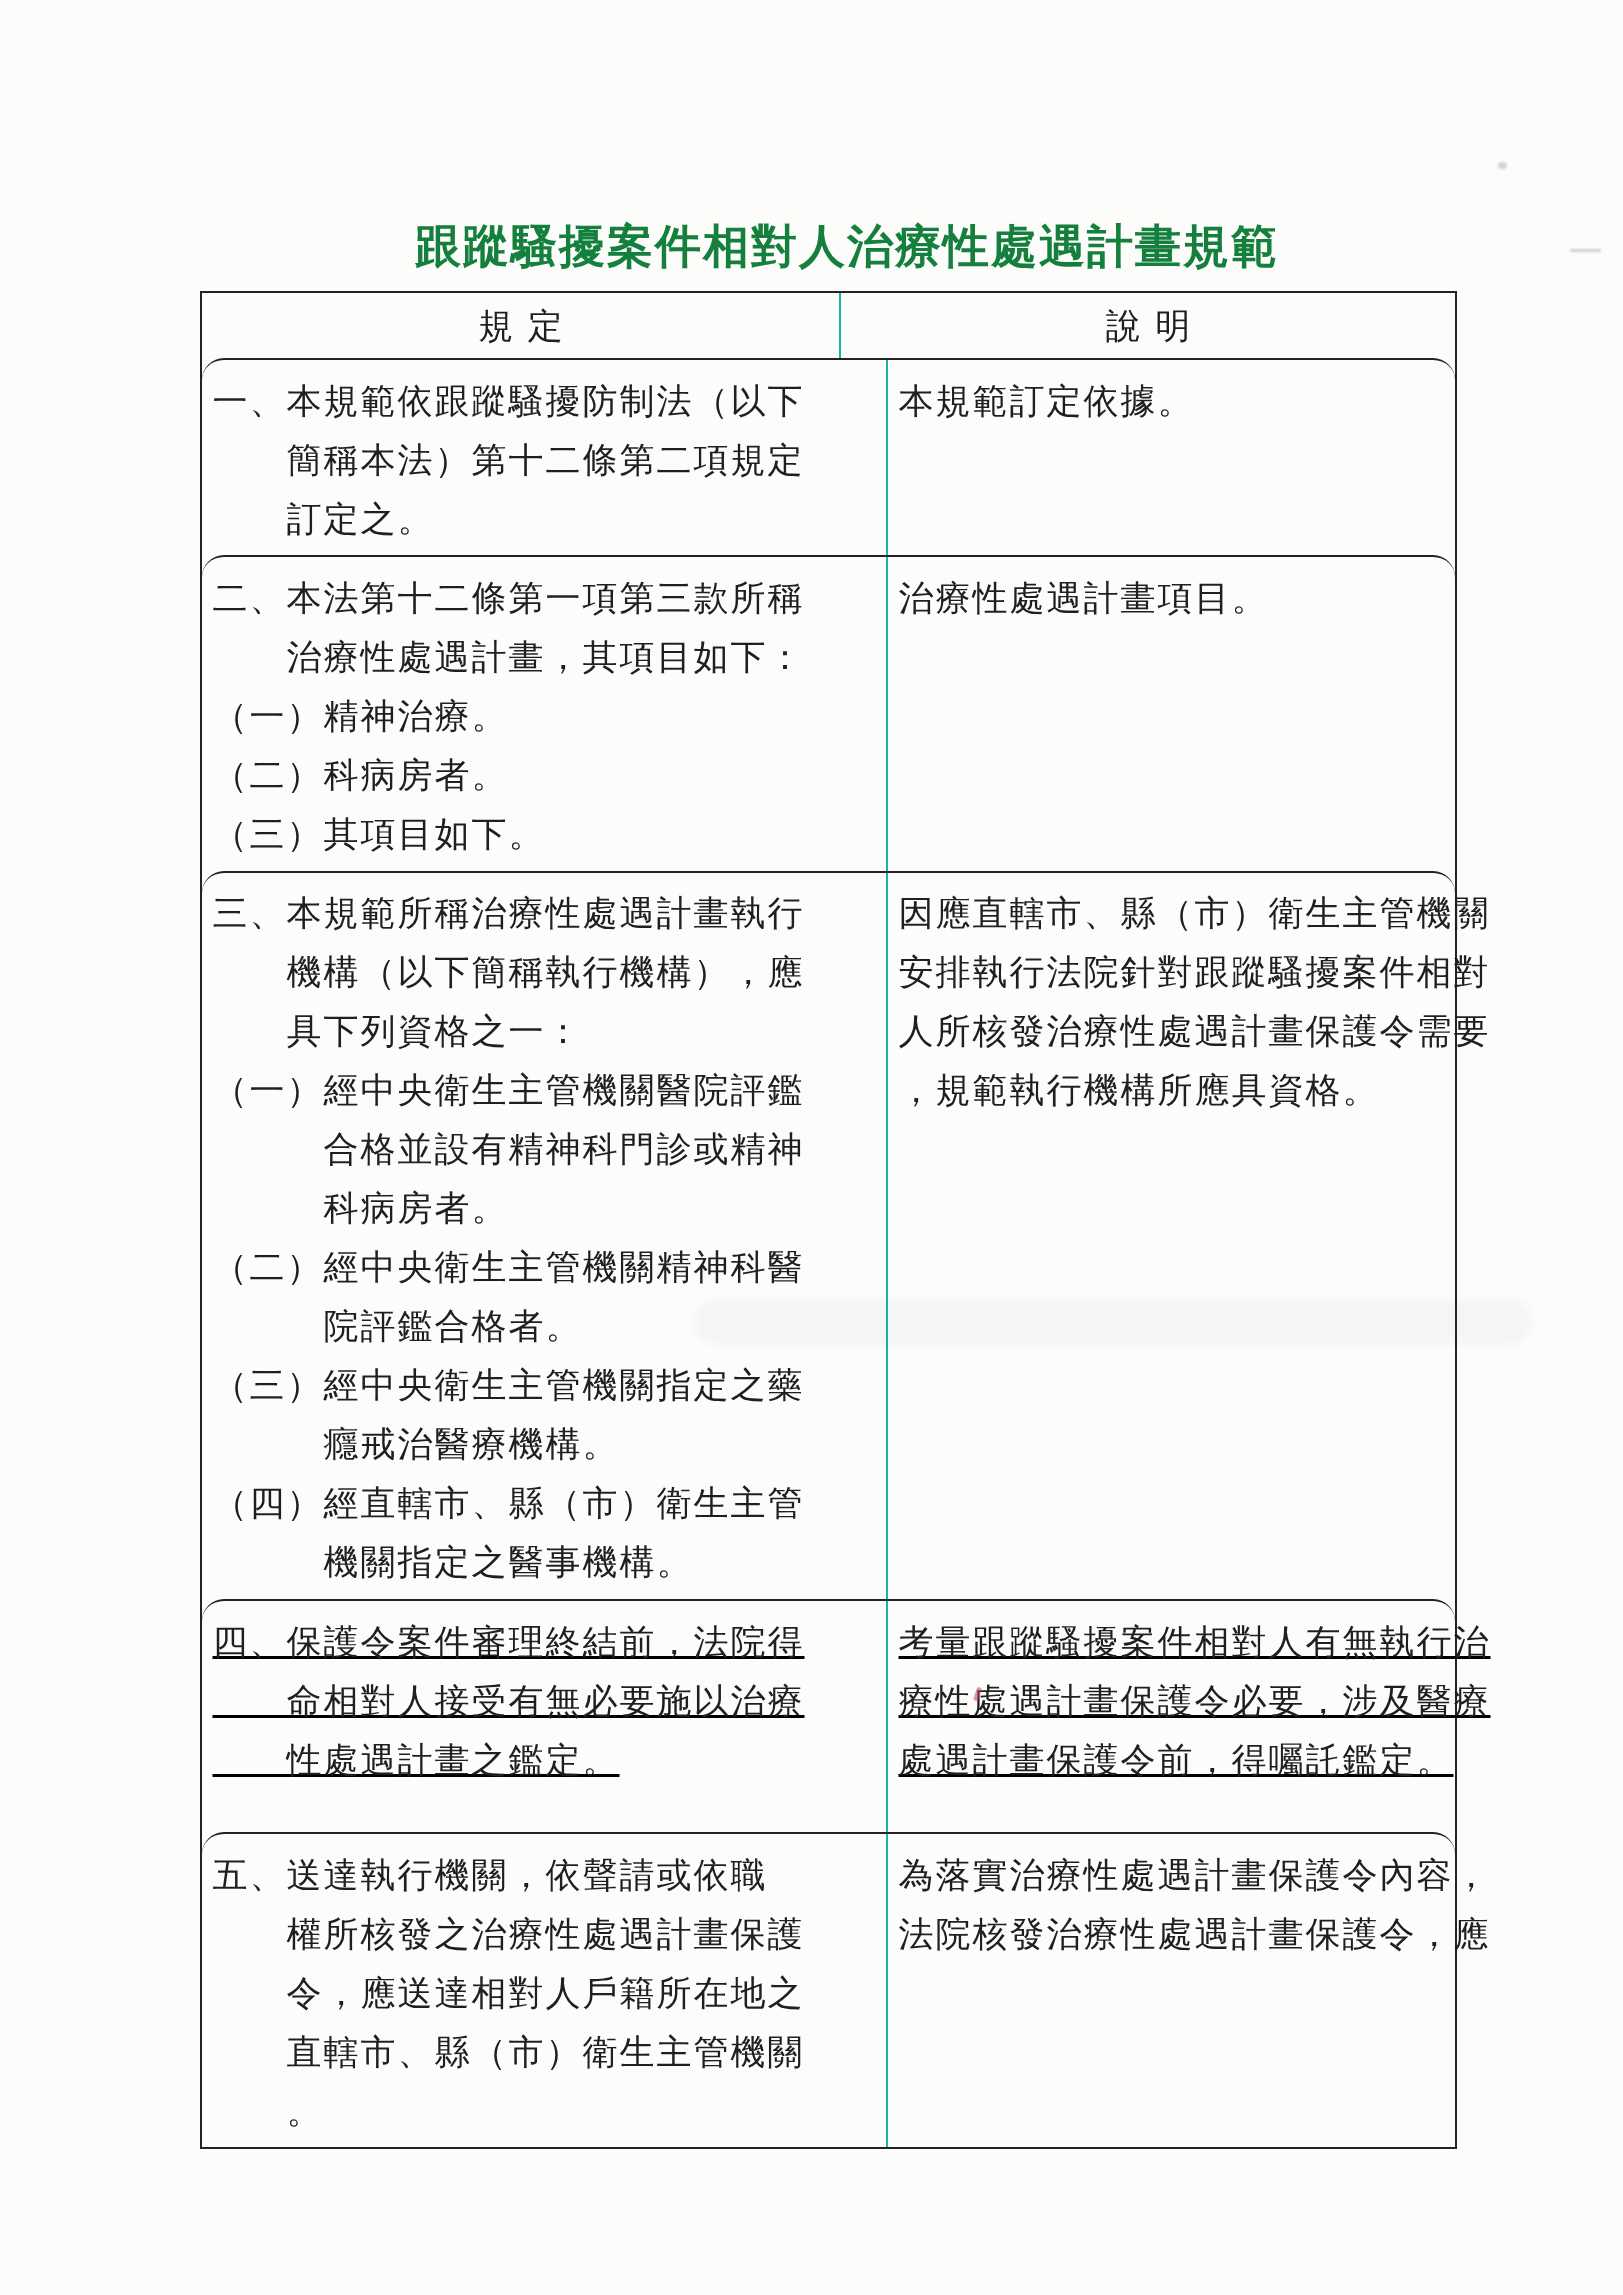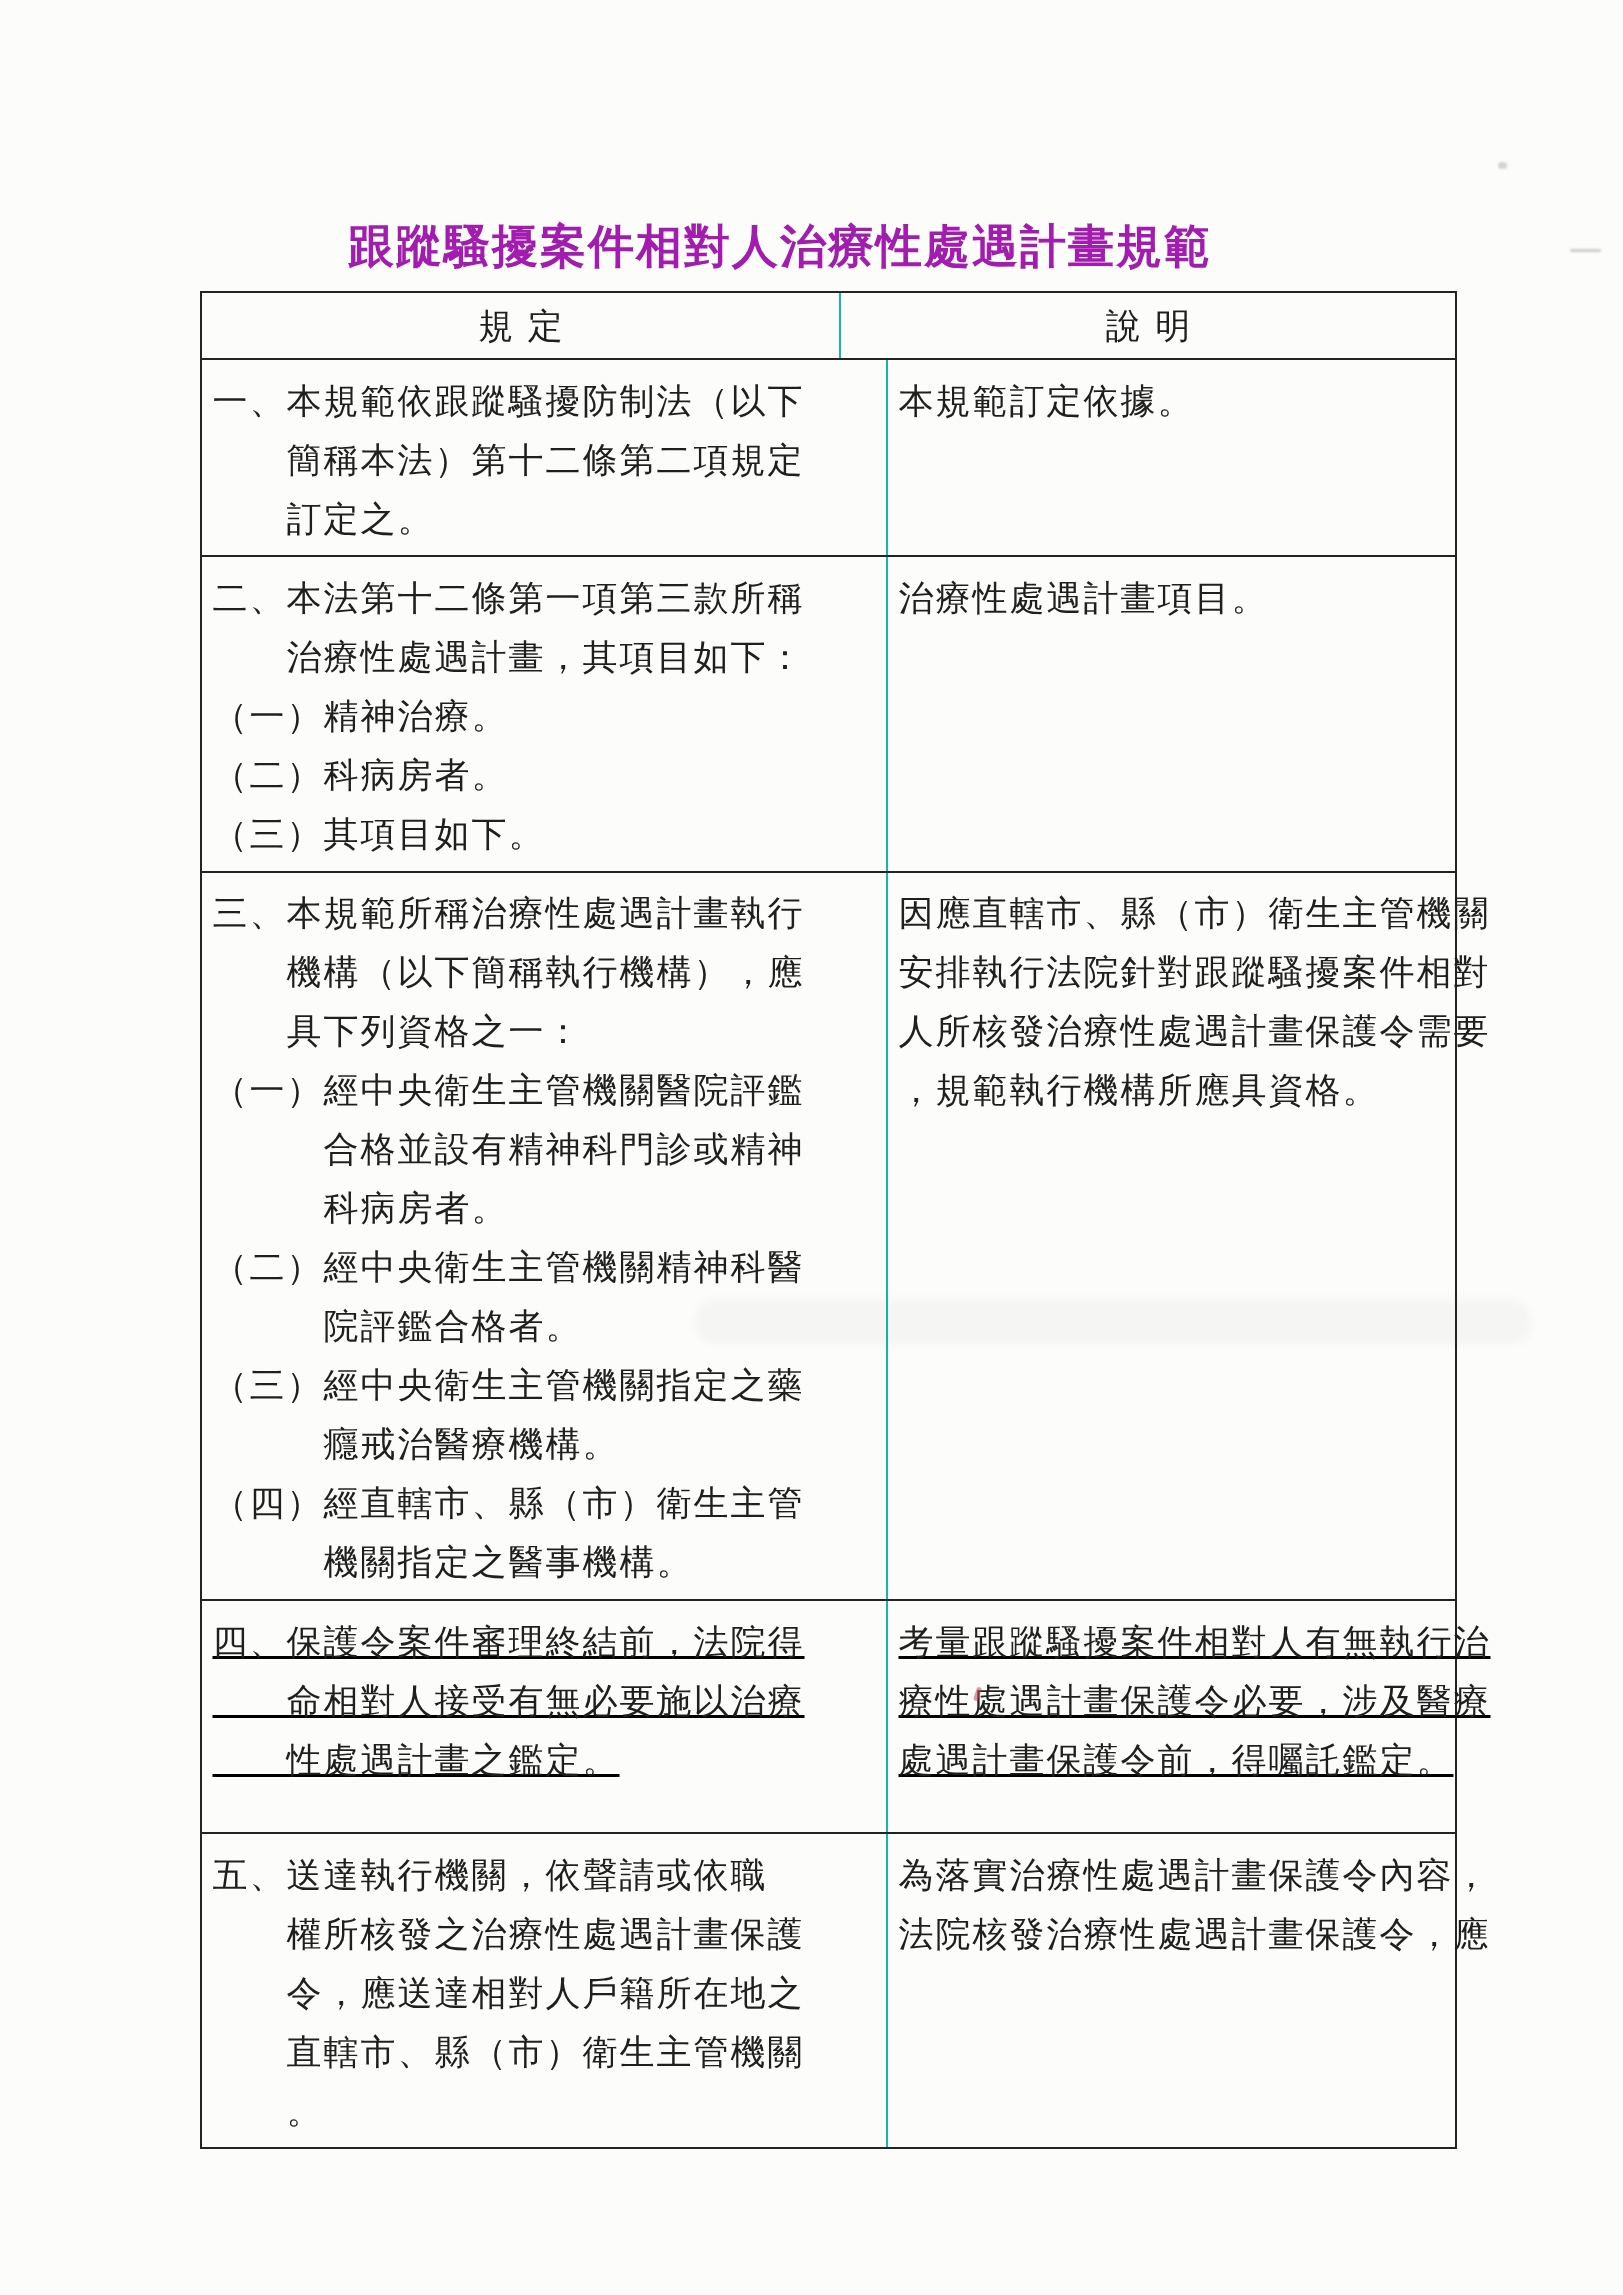--- a/index.html
+++ b/index.html
@@ -9,36 +9,37 @@
     font-family:"Liberation Serif","DejaVu Serif",serif;
     position:relative;
   }
   .page{
     position:absolute;left:0;top:0;width:1623px;height:2295px;
     background:#fcfcfa;
     overflow:hidden;
   }
   .title{
     position:absolute;
-    top:216px;left:780px;
+    top:216px;left:847px;
     transform:translateX(-50%);
     margin:0;
-    font-size:46px;font-weight:600;color:#a21caf;
+    font-size:46px;font-weight:600;color:#15803d;
     letter-spacing:2px;white-space:nowrap;
   }
   .tbl{
     position:absolute;left:200px;top:291px;width:1257px;
     border:2px solid #232323;
     background:transparent;
     box-sizing:border-box;
   }
   .row{
     display:grid;
     grid-template-columns:637px 616px;
     box-sizing:border-box;
+    border-radius:22px;
   }
   .row + .row{border-top:2px solid #232323;gap:47px;}
   .cell{
     box-sizing:border-box;
     color:#1f1f1f;
     padding:11.8px 5.2px 6.5px 10.5px;
   }
   .cell.right{border-left:2px solid #14b8a6;}
   .header-row{min-height:65px;}
   .header-row .cell{

